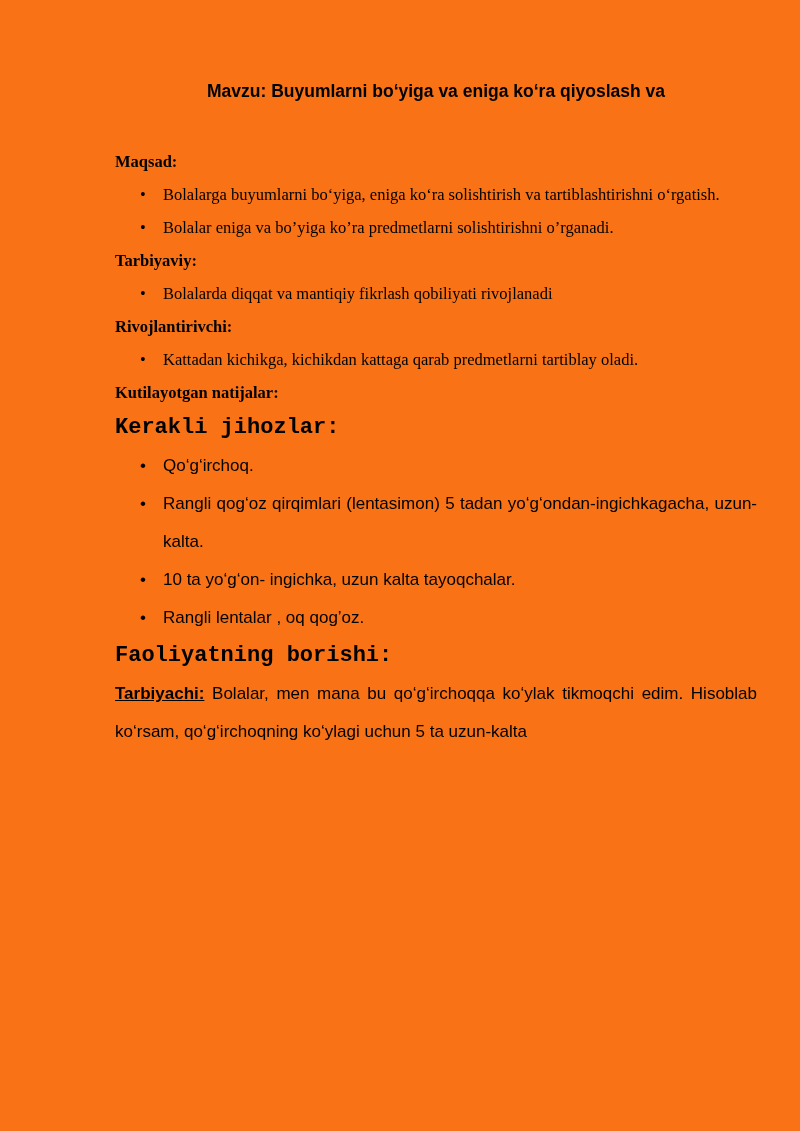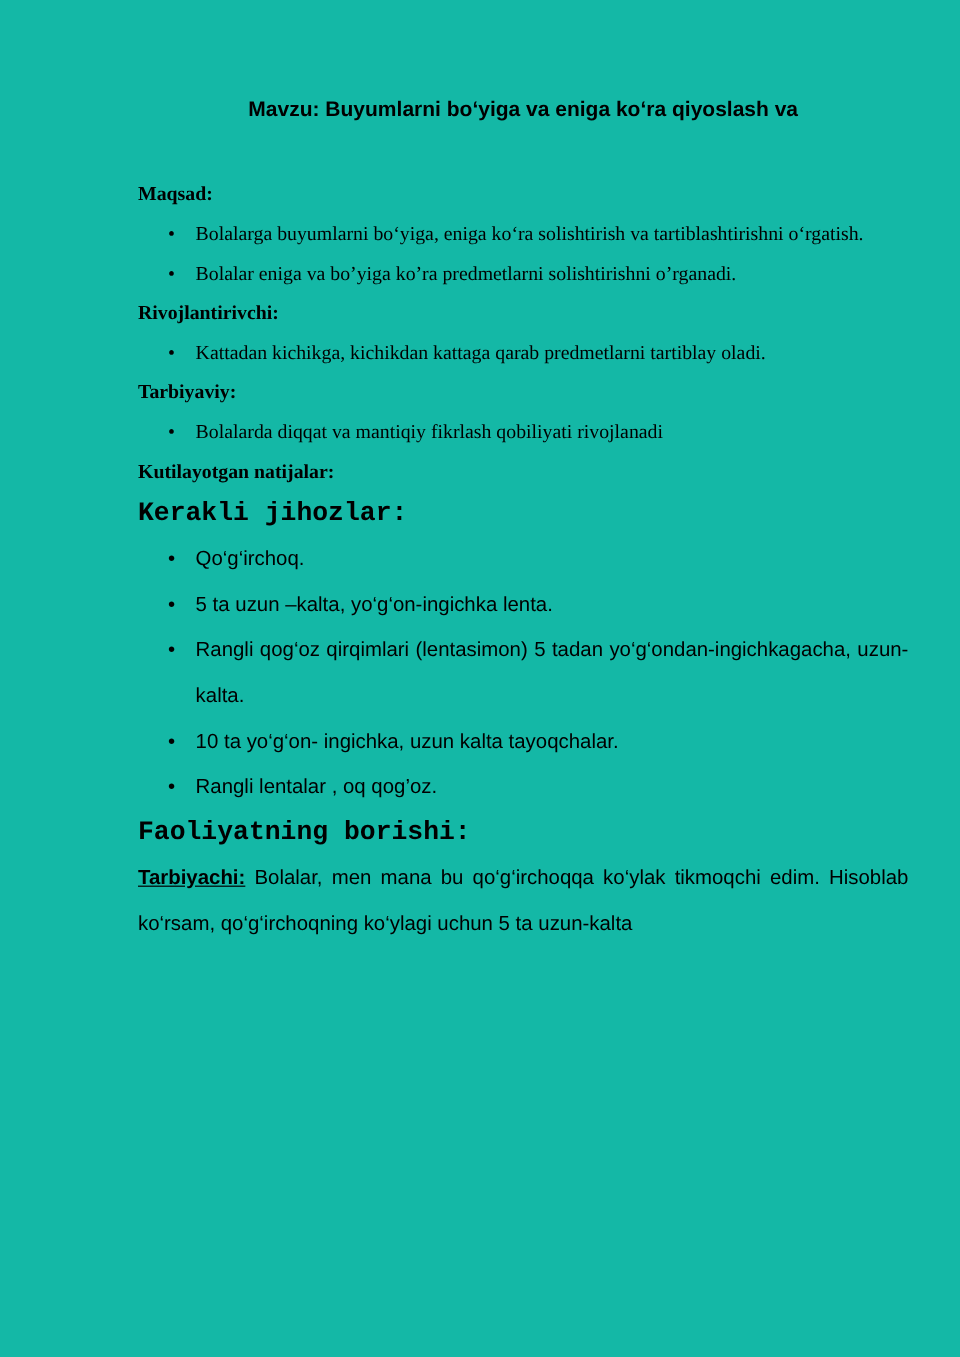--- a/index.html
+++ b/index.html
@@ -5,21 +5,21 @@
   html, body {
     margin: 0;
     padding: 0;
     background: #ffffff;
   }
   .page {
     position: relative;
     width: 800px;
     height: 1131px;
     margin: 0 auto;
-    background: #14b8a6;
+    background: #f97316;
     box-sizing: border-box;
     padding: 72px 43px 0 115px;
     overflow: hidden;
     color: #000000;
   }
   .title {
     font-family: "Liberation Sans", sans-serif;
     font-weight: bold;
     font-size: 17.5px;
     line-height: 39px;
@@ -92,42 +92,41 @@
     </ul>
   </div>
 
   <div class="section serif">
     <ul class="bullets">
       <li>Bolalar eniga va bo’yiga ko’ra predmetlarni solishtirishni o’rganadi.</li>
     </ul>
   </div>
 
   <div class="section serif">
-    <div class="heading">Rivojlantirivchi:</div>
+    <div class="heading">Tarbiyaviy:</div>
     <ul class="bullets">
-      <li>Kattadan kichikga, kichikdan kattaga qarab predmetlarni tartiblay oladi.</li>
+      <li>Bolalarda diqqat va mantiqiy fikrlash qobiliyati rivojlanadi</li>
     </ul>
   </div>
 
   <div class="section serif">
-    <div class="heading">Tarbiyaviy:</div>
+    <div class="heading">Rivojlantirivchi:</div>
     <ul class="bullets">
-      <li>Bolalarda diqqat va mantiqiy fikrlash qobiliyati rivojlanadi</li>
+      <li>Kattadan kichikga, kichikdan kattaga qarab predmetlarni tartiblay oladi.</li>
     </ul>
   </div>
 
   <div class="section serif">
     <div class="heading">Kutilayotgan natijalar:</div>
   </div>
 
   <div class="section sans">
     <div class="heading-lg">Kerakli jihozlar:</div>
     <ul class="bullets sans">
       <li>Qo‘g‘irchoq.</li>
-      <li>5 ta uzun –kalta, yo‘g‘on-ingichka lenta.</li>
       <li>Rangli qog‘oz qirqimlari (lentasimon) 5 tadan yo‘g‘ondan-ingichkagacha, uzun-kalta.</li>
       <li>10 ta yo‘g‘on- ingichka, uzun kalta tayoqchalar.</li>
       <li>Rangli lentalar , oq qog’oz.</li>
     </ul>
   </div>
 
   <div class="heading-lg center">Faoliyatning borishi:</div>
 
   <div class="sans closing">
     <span class="lead">Tarbiyachi:</span>

